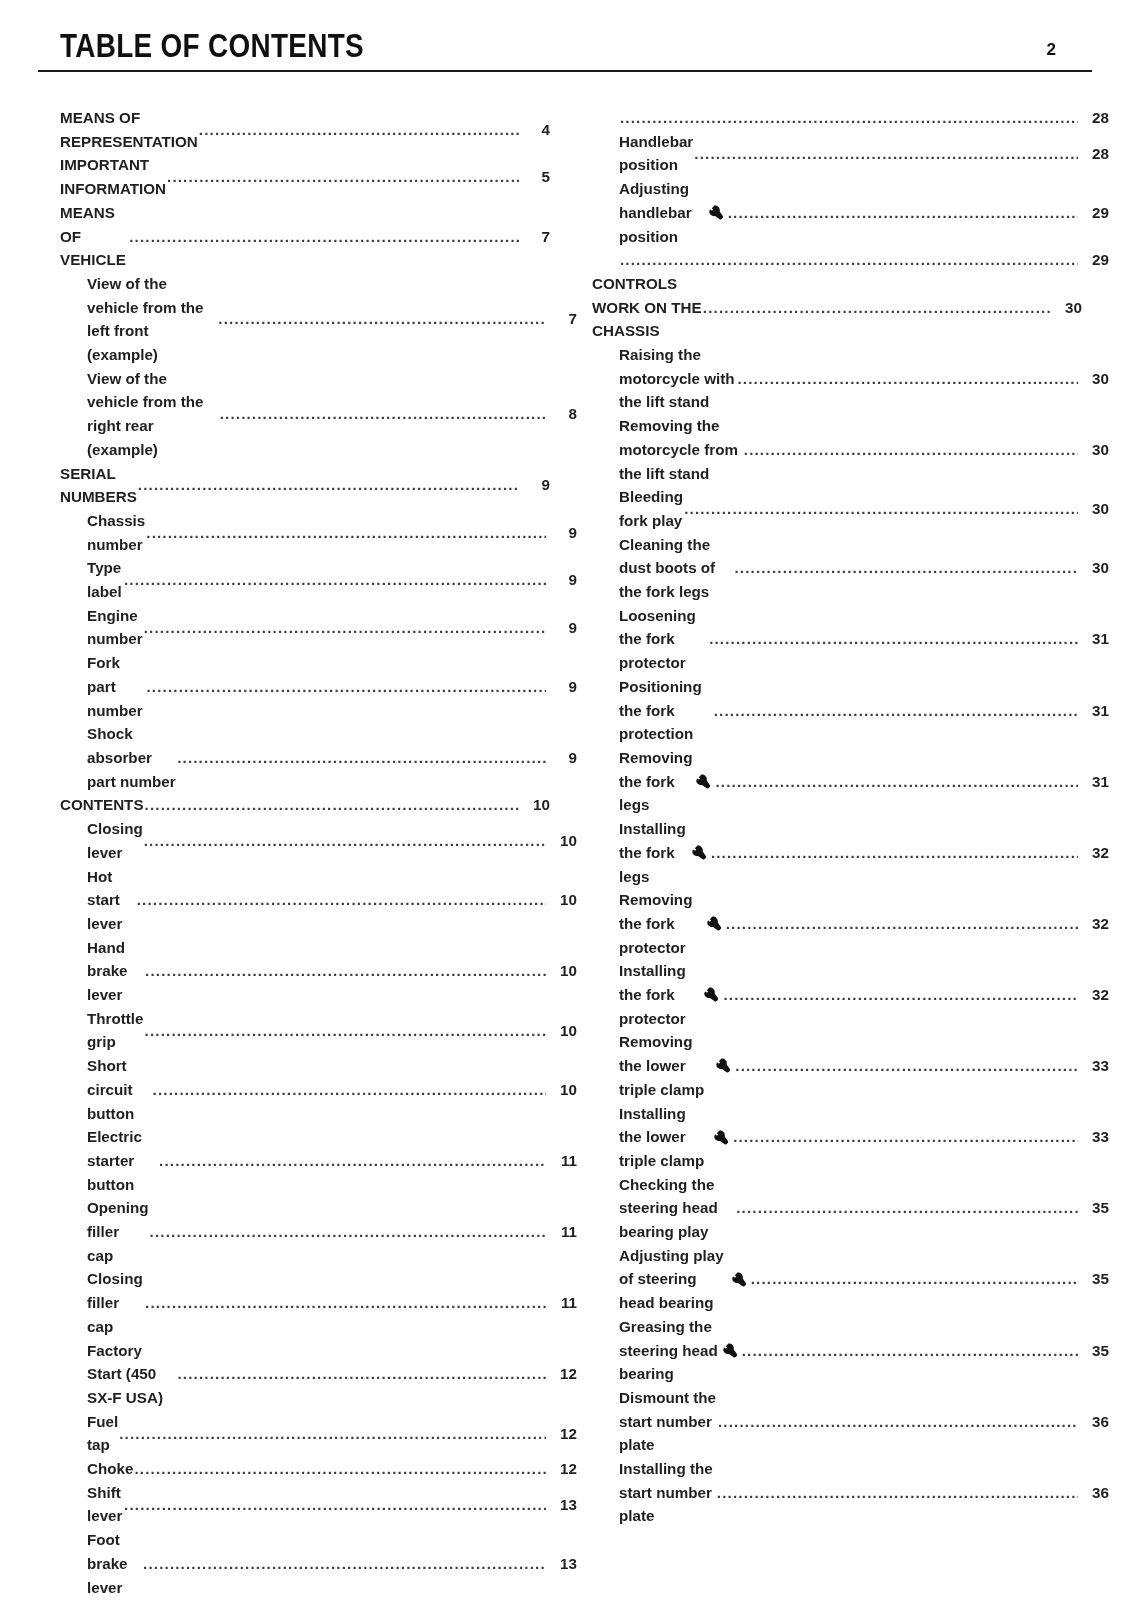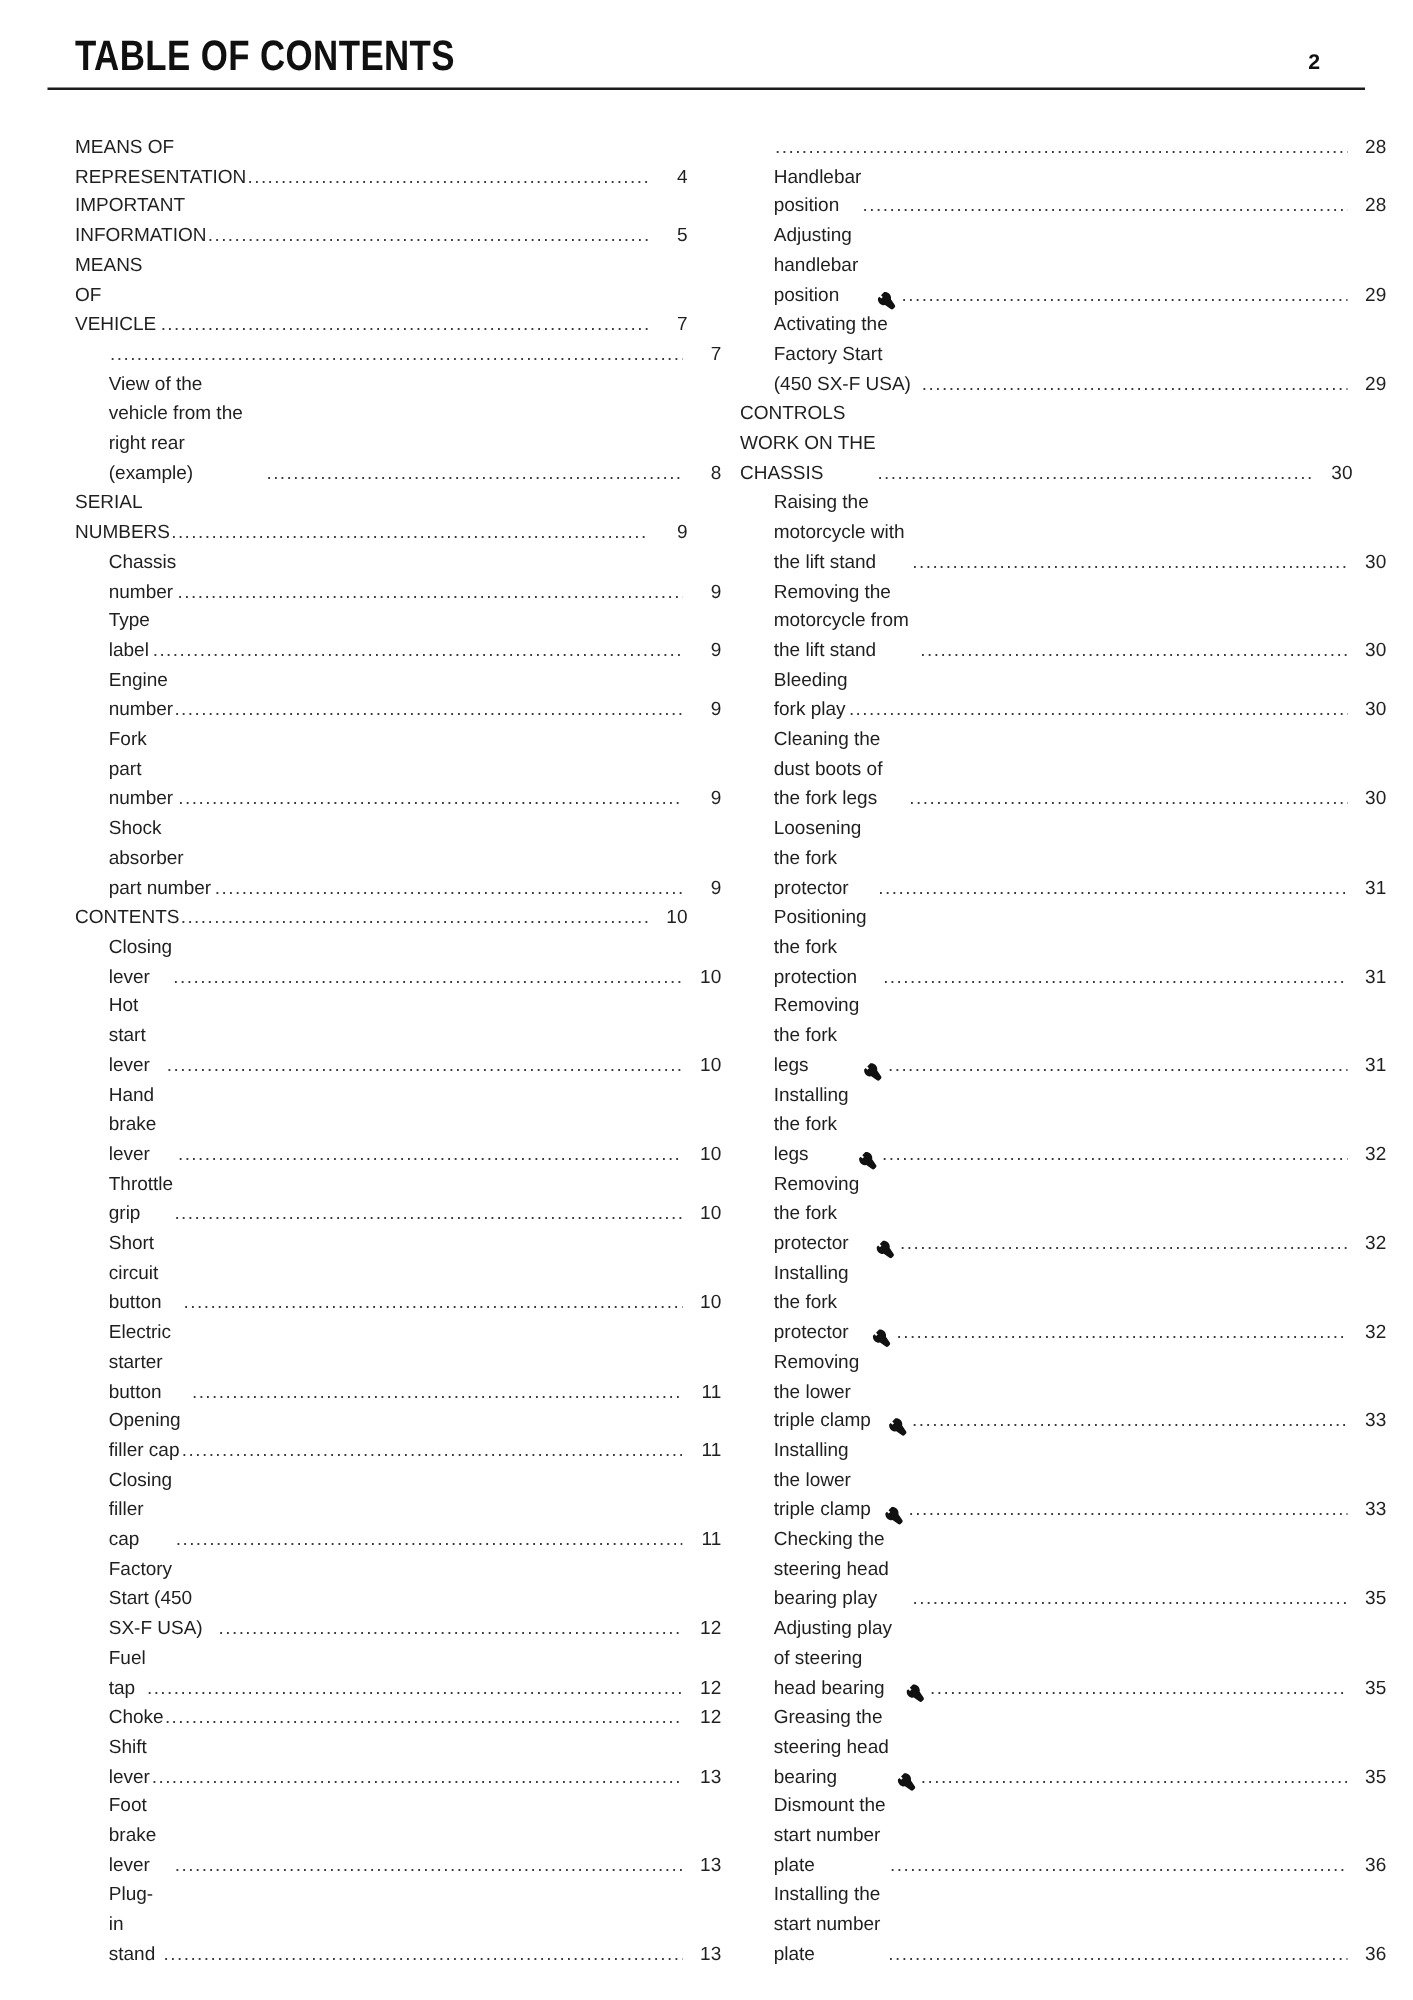--- a/index.html
+++ b/index.html
@@ -82,22 +82,23 @@
   }
   .toc-entry.level-1 {
     padding-left: 0;
     text-transform: none;
   }
   .toc-entry.level-2 {
     padding-left: 27px;
   }
   .leader-row {
     display: flex;
-    align-items: flex-end;
+    align-items: center;
     width: 100%;
+    font-weight: bold;
   }
   .leader-label {
     flex: 0 1 auto;
     white-space: pre-wrap;
   }
   .leader-dots {
     flex: 1 1 auto;
     overflow: hidden;
     white-space: nowrap;
     margin: 0 1px;
@@ -153,20 +154,21 @@
         </div>
         <div class="toc-entry level-1">
           <div class="leader-row">
             <span class="leader-label">MEANS OF VEHICLE</span>
             <span class="leader-dots">................................................................................................................................................................</span>
             <span class="leader-page">7</span>
           </div>
         </div>
         <div class="toc-entry level-2">
           <div class="leader-row">
+            <span class="leader-label">View of the vehicle from the left front (example)</span>
             <span class="leader-dots">................................................................................................................................................................</span>
             <span class="leader-page">7</span>
           </div>
         </div>
         <div class="toc-entry level-2">
           <div class="leader-row">
             <span class="leader-label">View of the vehicle from the right rear (example)</span>
             <span class="leader-dots">................................................................................................................................................................</span>
             <span class="leader-page">8</span>
           </div>
@@ -340,21 +342,20 @@
               <svg viewBox="0 0 16 16" width="15" height="15" xmlns="http://www.w3.org/2000/svg">
                 <path fill="#111111" d="M5.05 1.35 L3.0 3.4 L4.5 4.9 L3.15 6.25 L1.65 4.75 L0.35 6.05 C0.15 7.6 0.65 9.2 1.85 10.4 C3.1 11.65 4.85 12.1 6.45 11.8 L11.3 15.2 C12.0 15.7 12.95 15.6 13.55 15.0 L14.6 13.95 C15.2 13.35 15.25 12.4 14.75 11.75 L11.45 6.85 C11.8 5.2 11.35 3.4 10.05 2.1 C8.85 0.9 7.25 0.4 5.7 0.6 Z"></path>
               </svg>
             </span>
             <span class="leader-dots">................................................................................................................................................................</span>
             <span class="leader-page">29</span>
           </div>
         </div>
         <div class="toc-entry level-2">
           <div class="leader-row">
-            <span class="leader-label">Activating the Factory Start (450 SX-F USA)</span>
             <span class="leader-dots">................................................................................................................................................................</span>
             <span class="leader-page">29</span>
           </div>
         </div>
         <div class="toc-entry level-1">
           <div class="leader-row">
             <span class="leader-label">CONTROLS WORK ON THE CHASSIS</span>
             <span class="leader-dots">................................................................................................................................................................</span>
             <span class="leader-page">30</span>
           </div>

